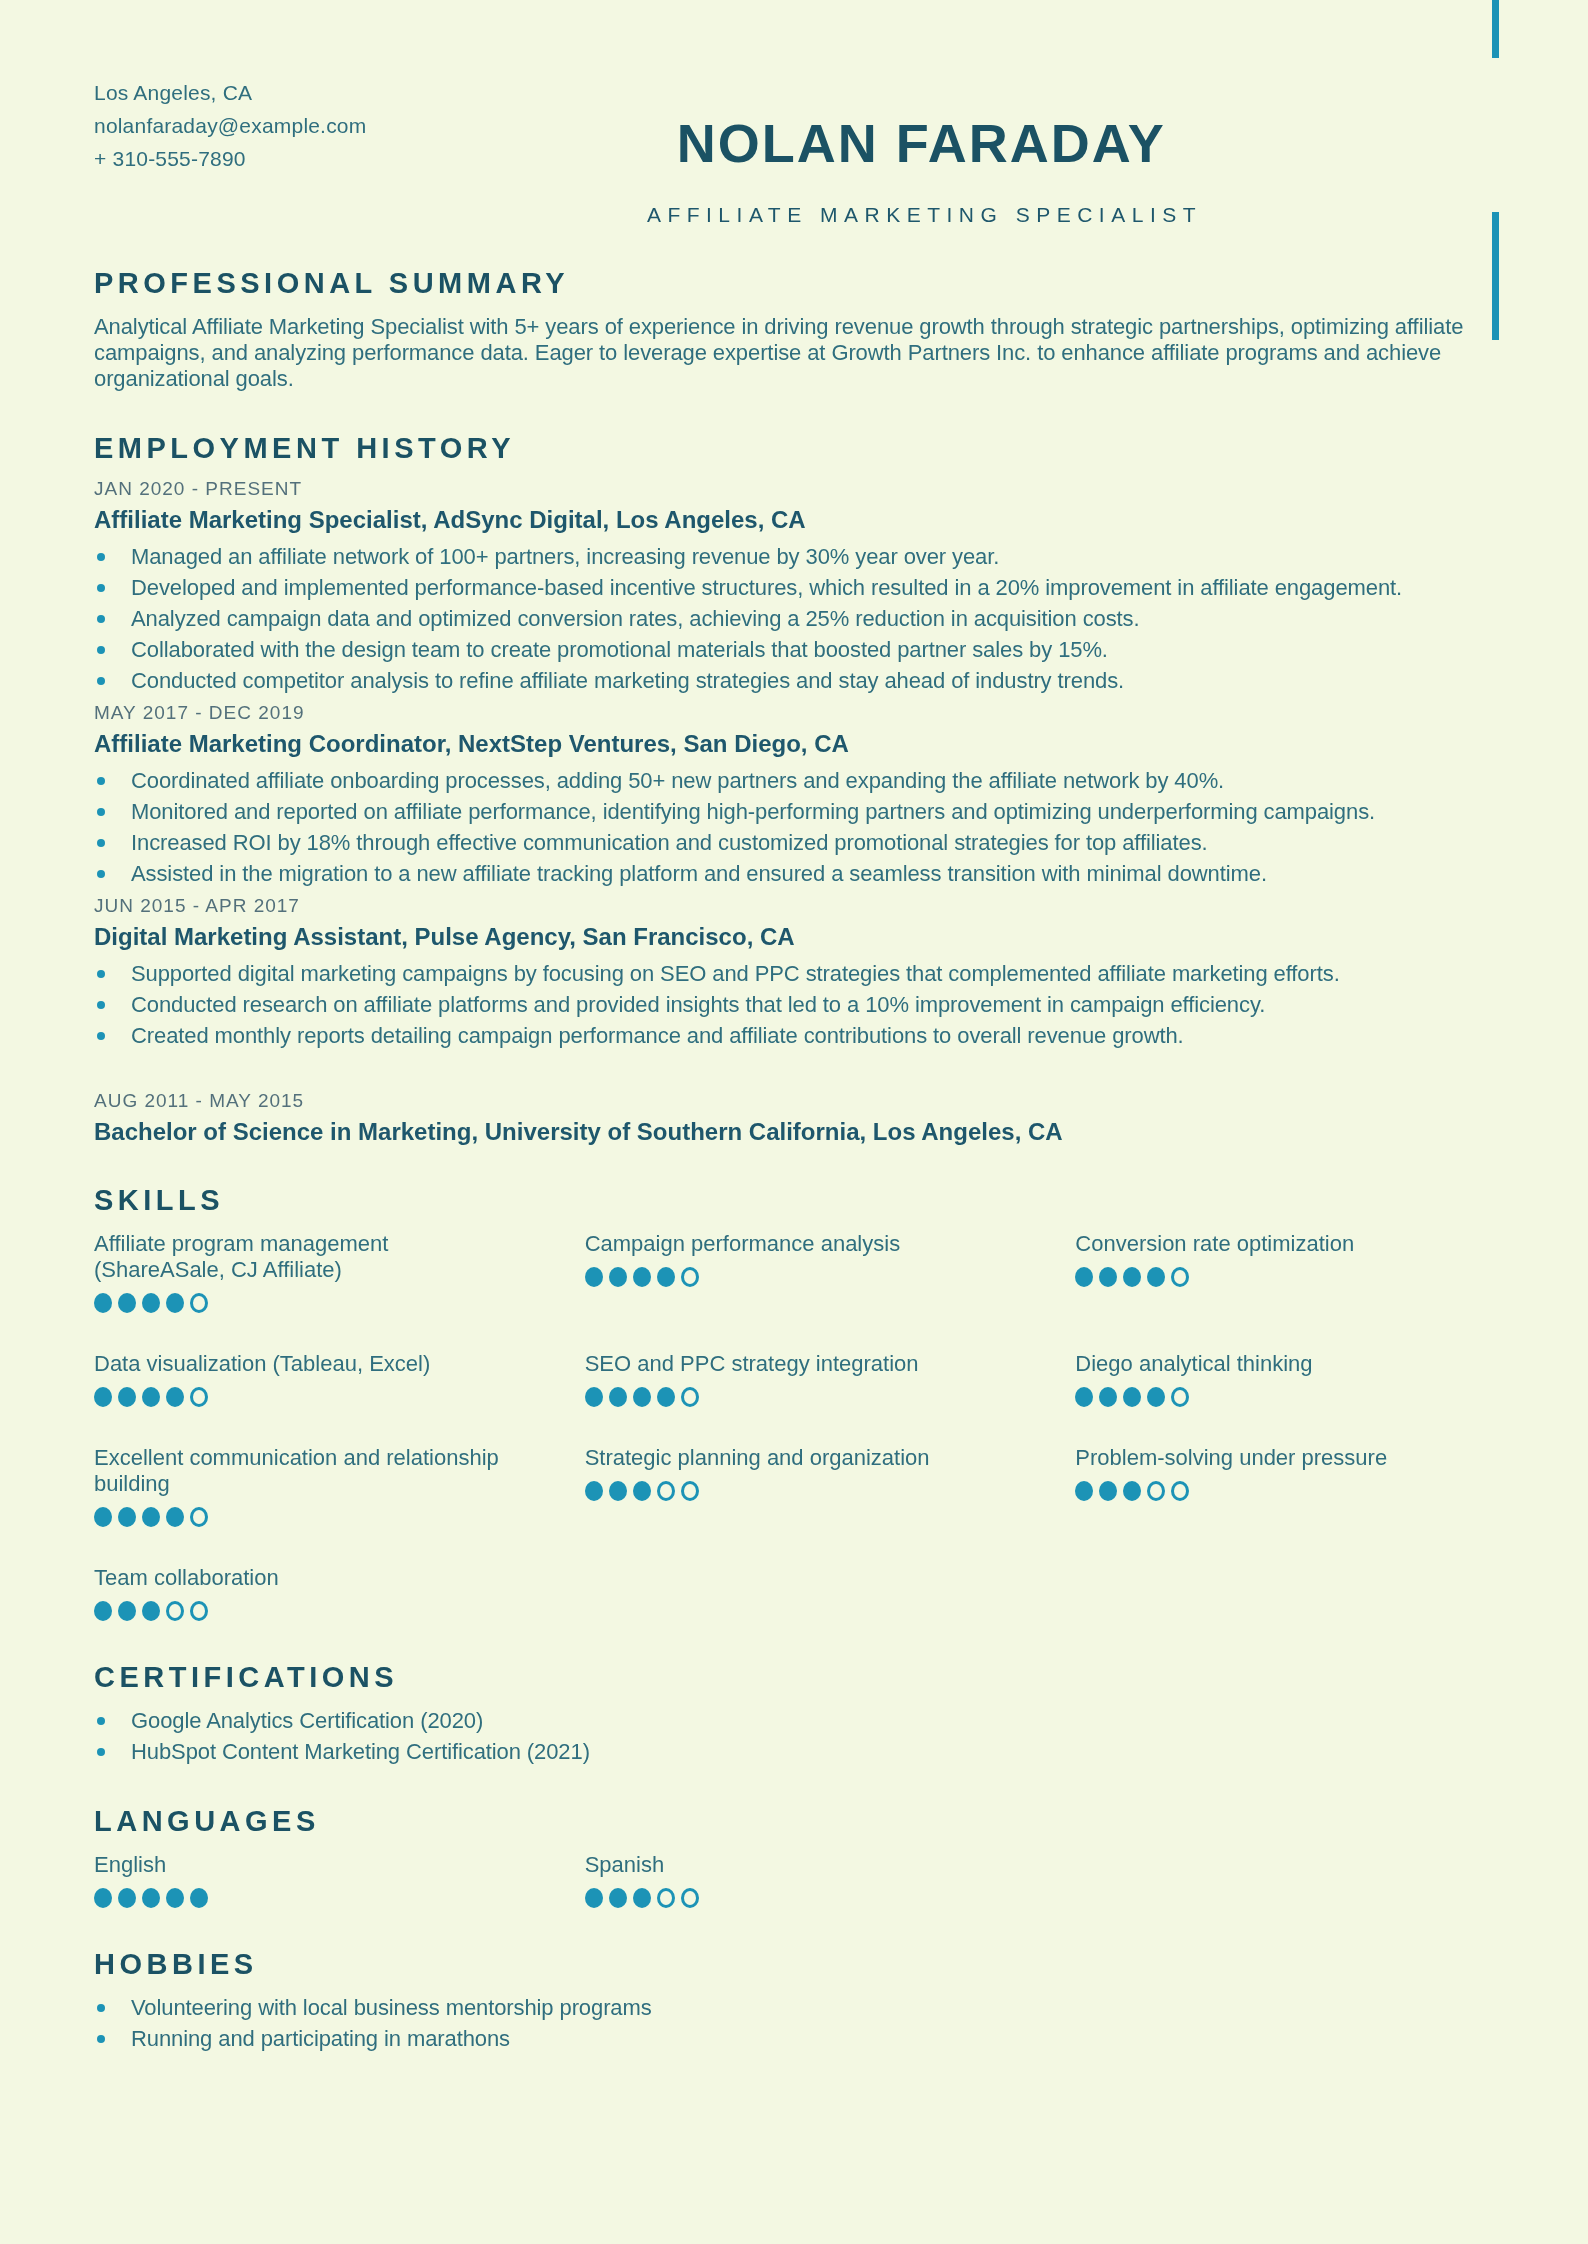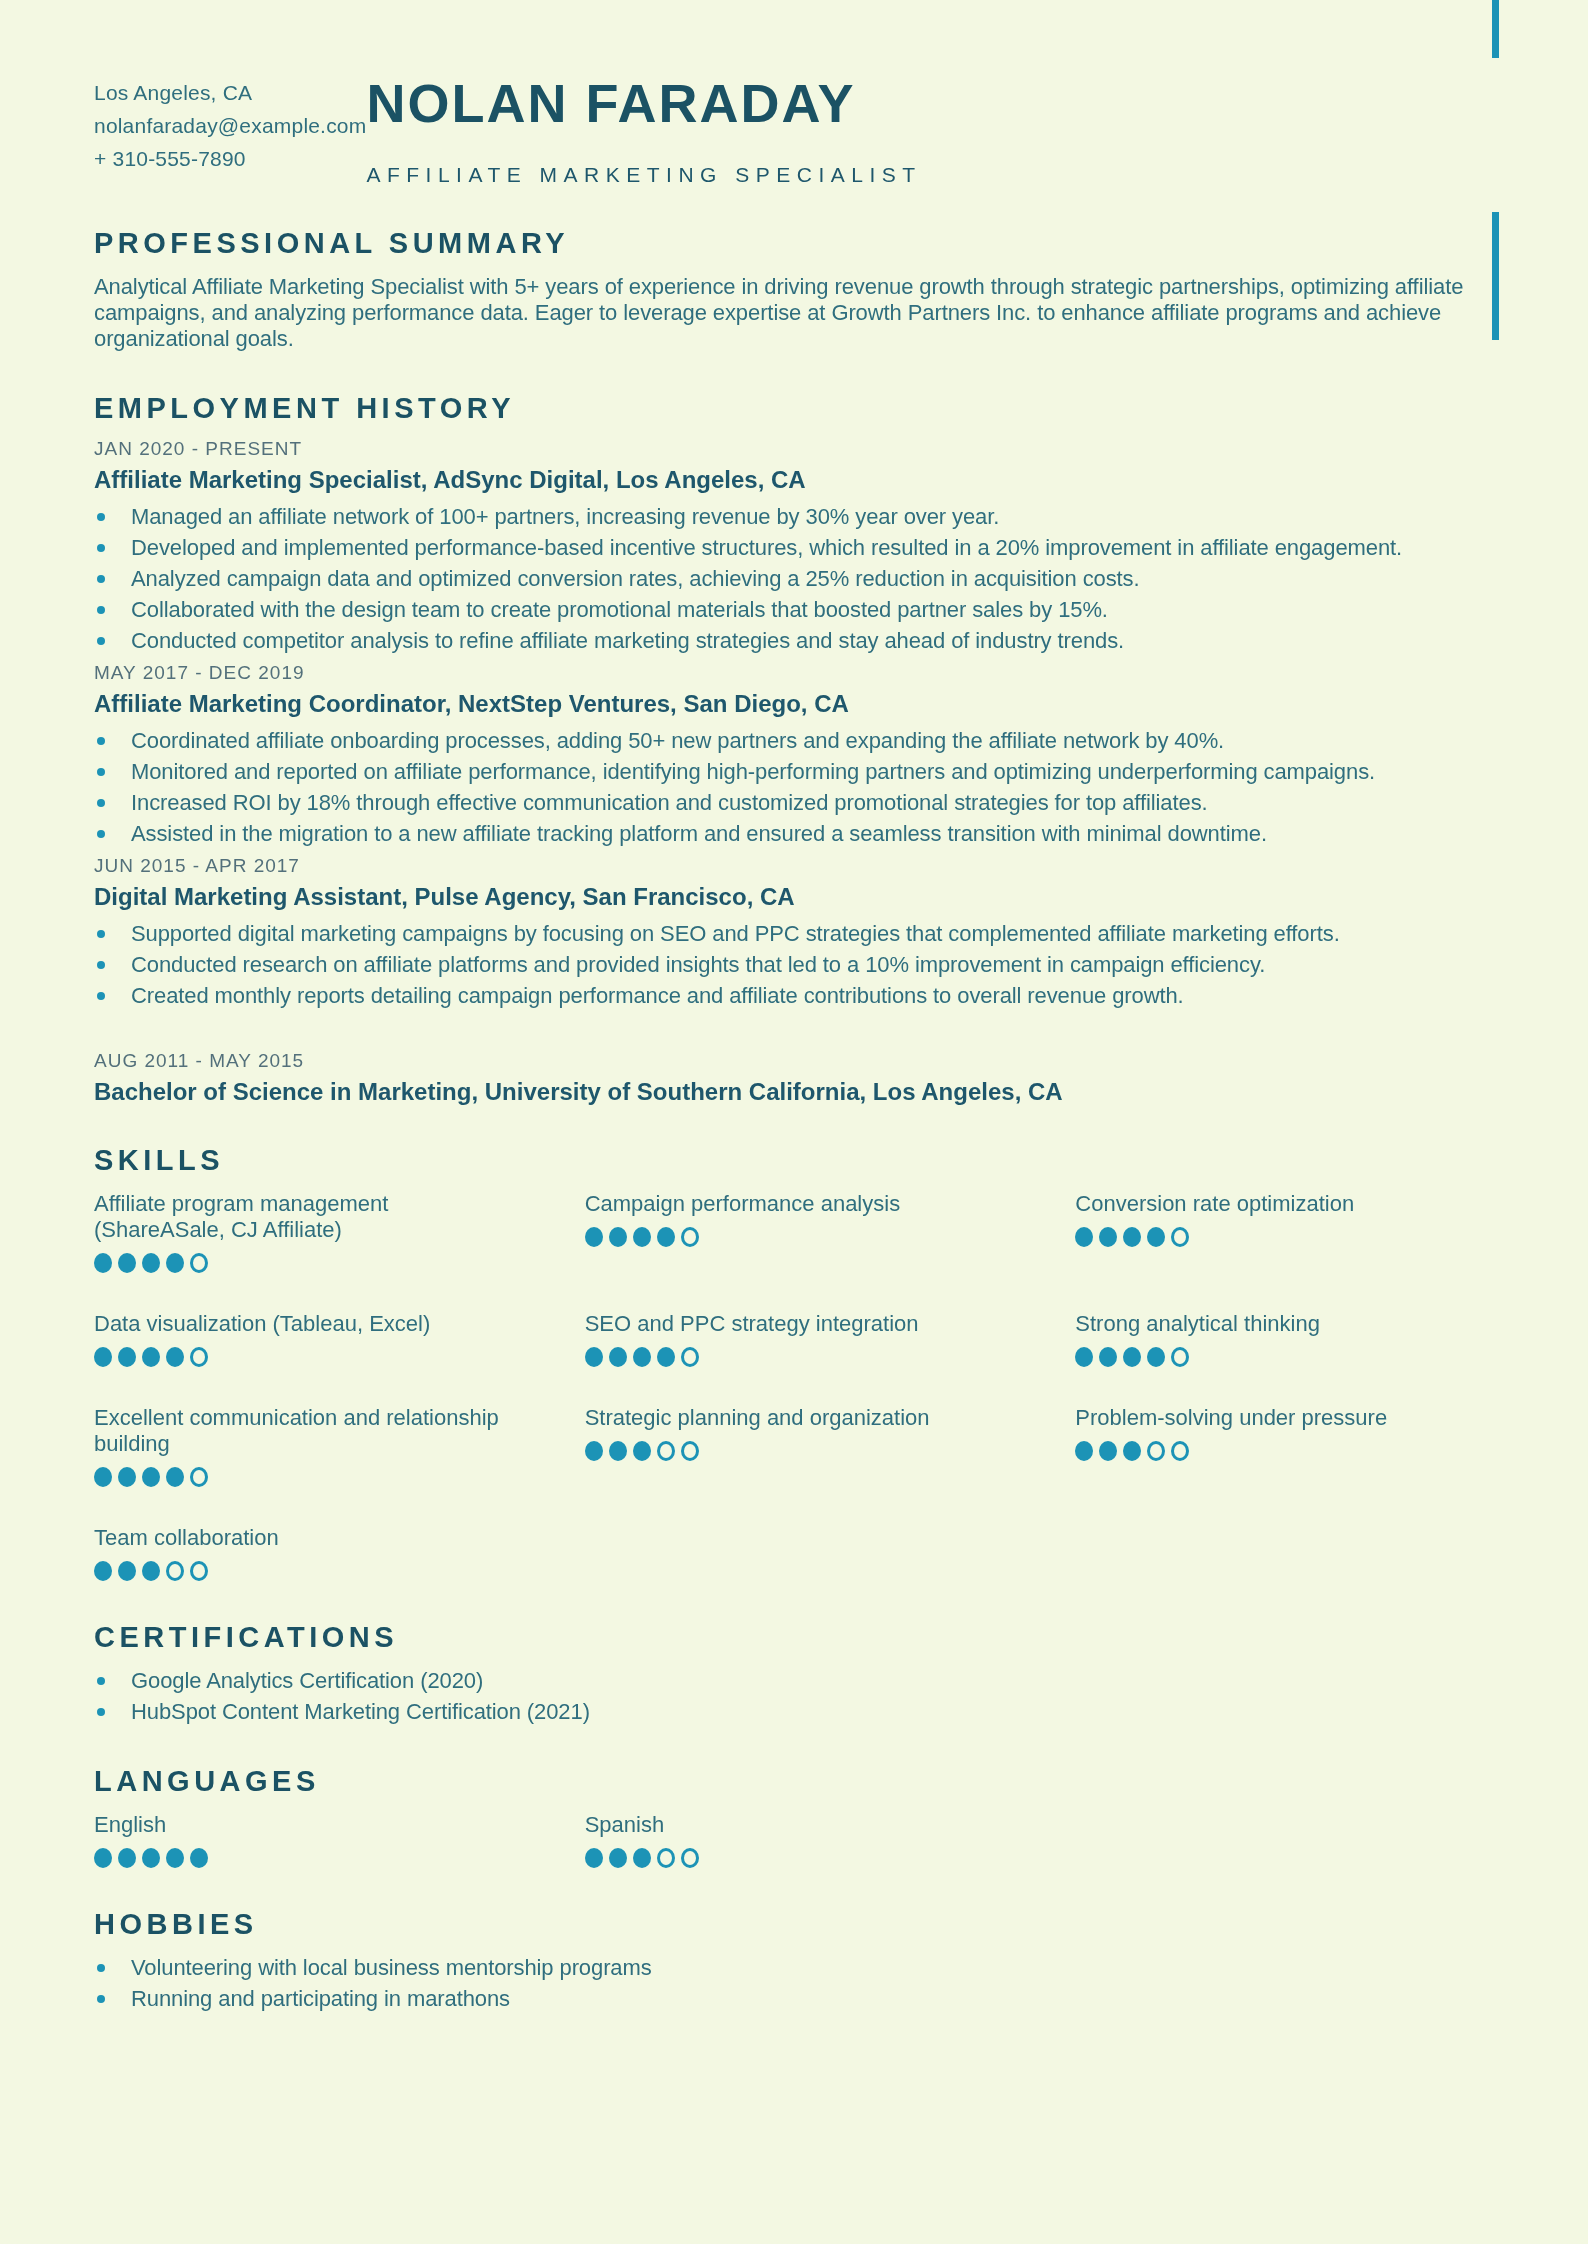--- a/index.html
+++ b/index.html
@@ -20,21 +20,21 @@
     font-family:"Liberation Sans","DejaVu Sans",sans-serif;
     color:var(--body);
     overflow:hidden;
   }
   .accent-bar{position:absolute;width:7px;background:var(--accent);right:89px;}
   .accent-bar.top{top:0;height:58px;}
   .accent-bar.bottom{top:212px;height:128px;}
 
   .header{display:flex;justify-content:space-between;align-items:flex-start;}
   .contact{font-size:21px;line-height:33px;letter-spacing:.2px;color:var(--body);}
-  .name-block{flex:1;text-align:left;padding-right:18px;}
+  .name-block{flex:1;text-align:center;padding-right:18px;margin-top:40px;}
   .name{
     font-size:54px;font-weight:800;letter-spacing:2px;
     color:var(--heading);line-height:1;white-space:nowrap;
   }
   .role{
     margin-top:33px;font-size:21px;font-weight:500;
     letter-spacing:6.5px;margin-right:-6.5px;color:var(--title);white-space:nowrap;
   }
 
   .section{margin-top:42px;}
@@ -190,21 +190,21 @@
           <div class="skill-label">SEO and PPC strategy integration</div>
           <div class="dots">
             <span class="dot"></span>
             <span class="dot"></span>
             <span class="dot"></span>
             <span class="dot"></span>
             <span class="dot empty"></span>
           </div>
         </div>
         <div class="skill">
-          <div class="skill-label">Strong analytical thinking</div>
+          <div class="skill-label">Diego analytical thinking</div>
           <div class="dots">
             <span class="dot"></span>
             <span class="dot"></span>
             <span class="dot"></span>
             <span class="dot"></span>
             <span class="dot empty"></span>
           </div>
         </div>
         <div class="skill">
           <div class="skill-label">Excellent communication and relationship building</div>

